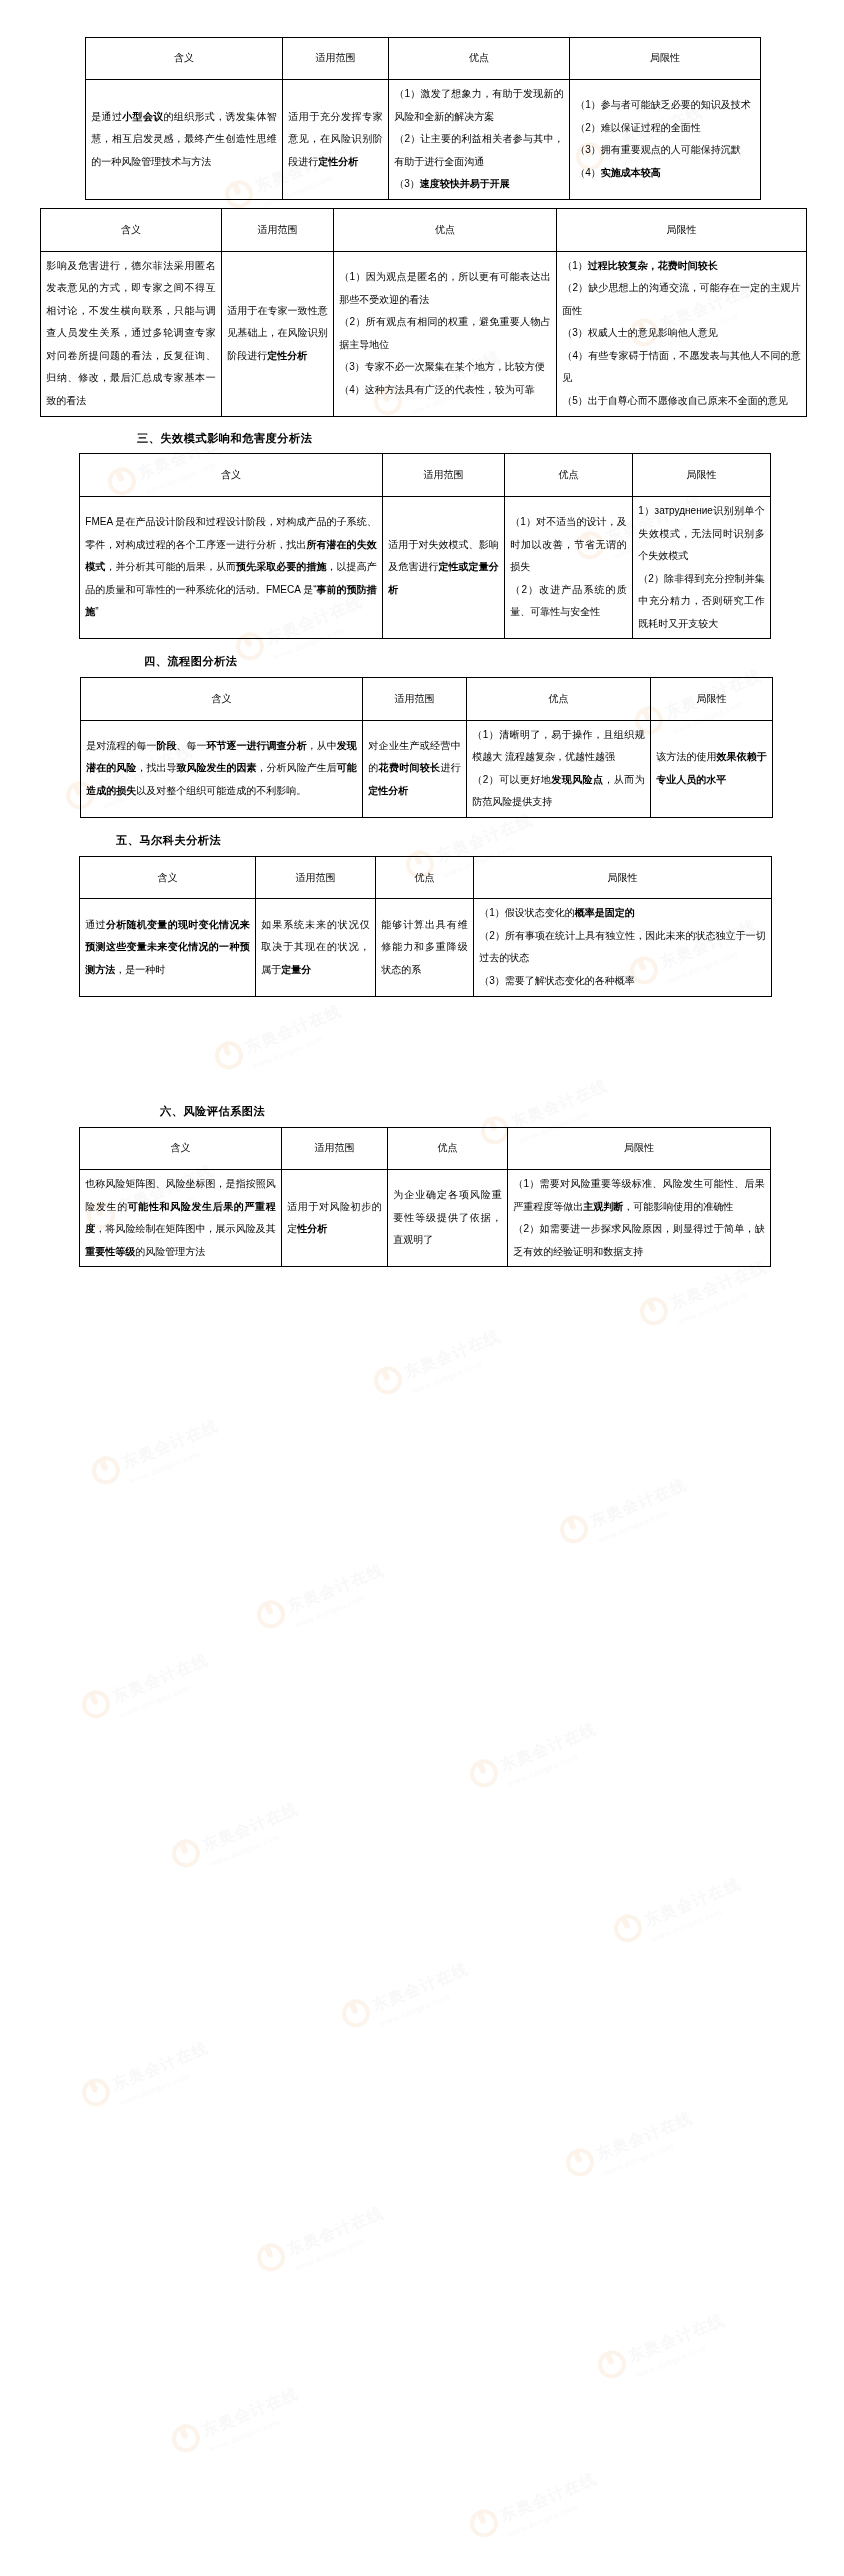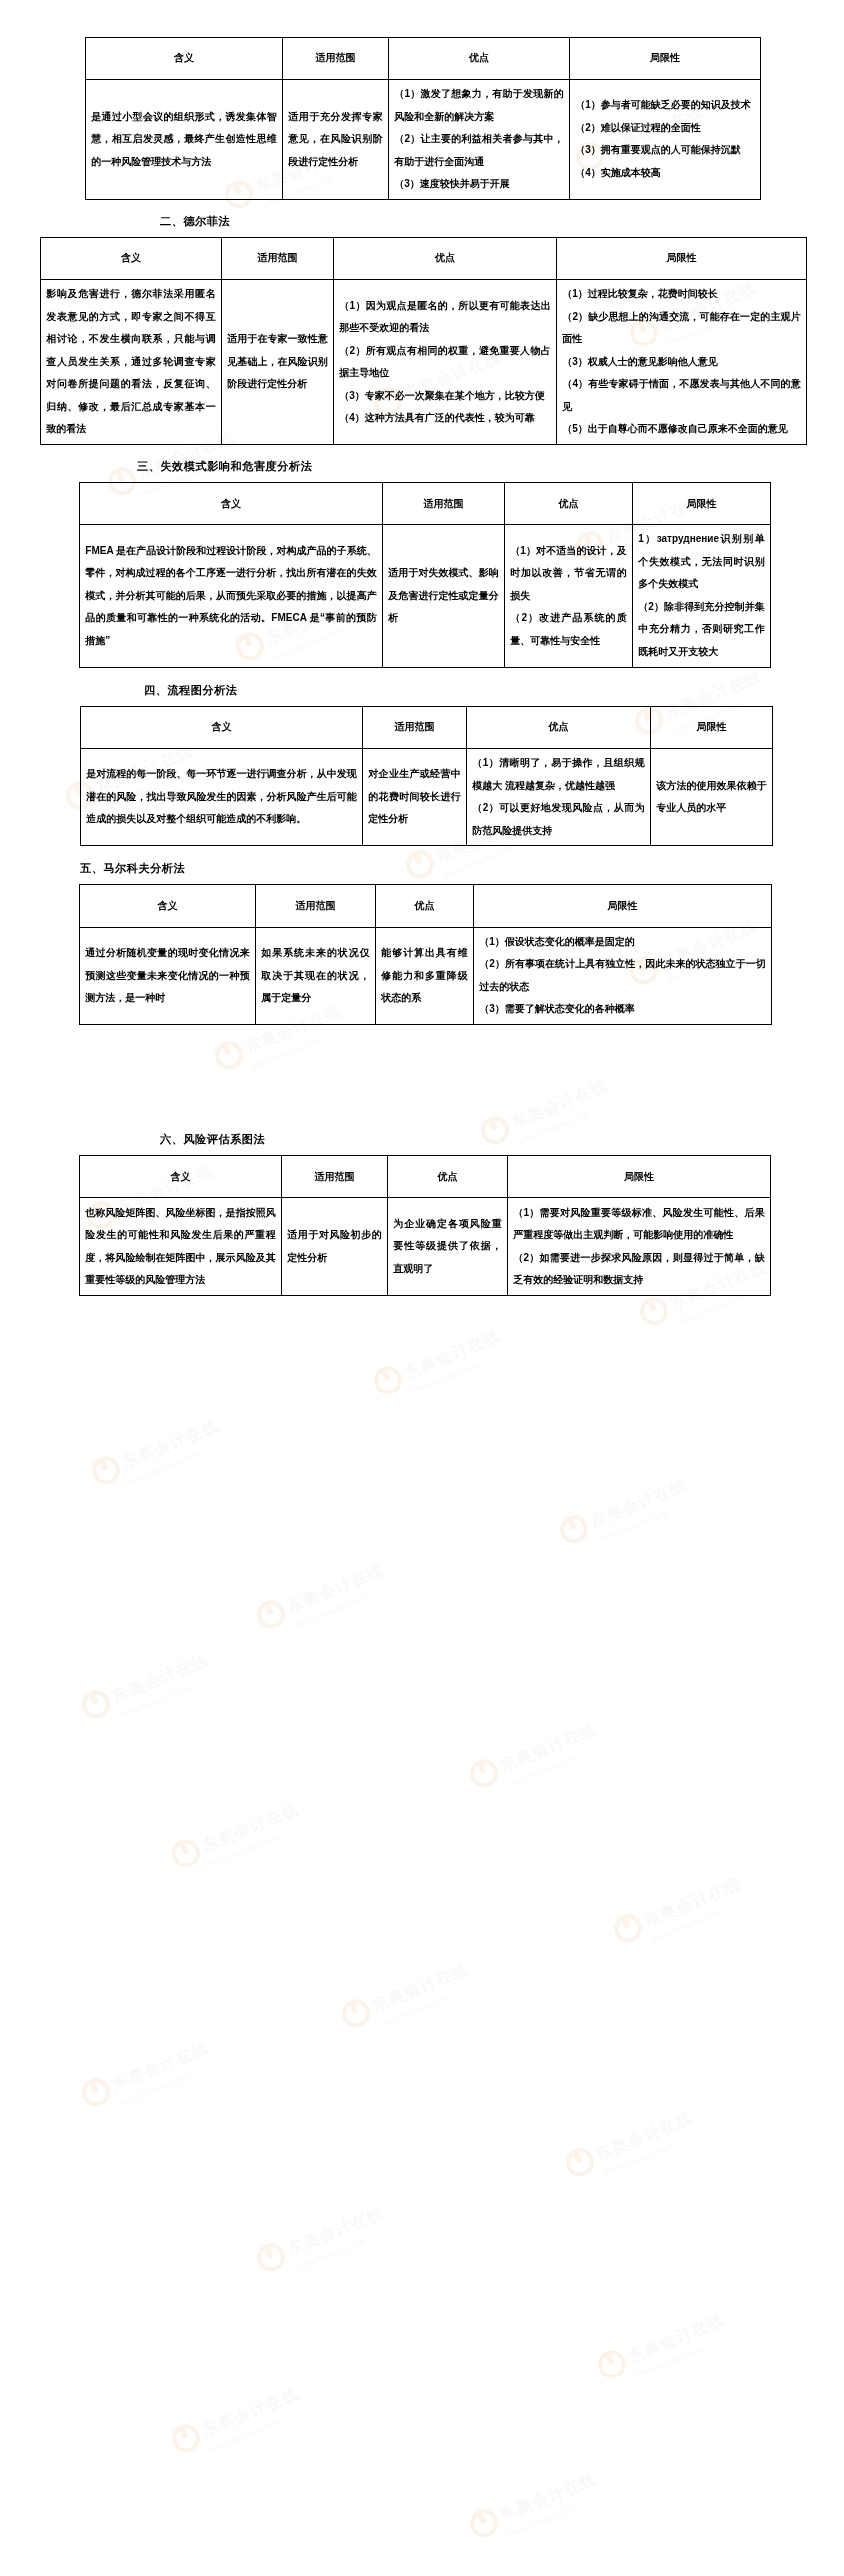--- a/index.html
+++ b/index.html
@@ -96,21 +96,21 @@
   table.tbl {
     border-collapse: collapse;
     table-layout: fixed;
     background: transparent;
   }
   table.tbl td, table.tbl th {
     border: 1.1px solid #000000;
     vertical-align: middle;
     background: transparent;
     padding: 3.2px 5.3px;
-    font-weight: bold;
+    font-weight: normal;
   }
   th.hd {
     text-align: center;
     font-size: 10px;
     font-weight: normal;
     height: 35px;
   }
   td.cell {
     font-size: 10px;
     line-height: 2.25;
@@ -125,21 +125,21 @@
 
   .sec2 .sec-title { margin-left: 160px; padding-top: 15px; }
   .sec2 table { margin: 8.5px 0 0 40px; width: 766px; }
 
   .sec3 .sec-title { margin-left: 137px; padding-top: 15px; }
   .sec3 table { margin: 8.5px 0 0 79px; width: 691px; }
 
   .sec4 .sec-title { margin-left: 144px; padding-top: 16px; }
   .sec4 table { margin: 8.5px 0 0 80px; width: 691px; }
 
-  .sec5 .sec-title { margin-left: 80px; padding-top: 16px; }
+  .sec5 .sec-title { margin-left: 116px; padding-top: 16px; }
   .sec5 table { margin: 8.5px 0 0 79px; width: 691px; }
 
   .sec6 .sec-title { margin-left: 160px; padding-top: 18px; }
   .sec6 table { margin: 8.5px 0 0 79px; width: 691px; }
 
   .gap { height: 14px; }
   .gap-lg { height: 90px; }
 </style>
 </head>
 <body>
@@ -290,21 +290,20 @@
           <td class="cell">是通过<b>小型会议</b>的组织形式，诱发集体智慧，相互启发灵感，最终产生创造性思维的一种风险管理技术与方法</td>
           <td class="cell">适用于充分发挥专家意见，在风险识别阶段进行<b>定性分析</b></td>
           <td class="cell">（1）激发了想象力，有助于发现新的风险和全新的解决方案<br>（2）让主要的利益相关者参与其中，有助于进行全面沟通<br>（3）<b>速度较快并易于开展</b></td>
           <td class="cell">（1）参与者可能缺乏必要的知识及技术<br>（2）难以保证过程的全面性<br>（3）拥有重要观点的人可能保持沉默<br>（4）<b>实施成本较高</b></td>
         </tr>
       </tbody>
         </table>
     </div>
 
     <div class="section sec2">
-      <div class="sec-title">二、德尔菲法</div>
       <table class="tbl">
         <colgroup>
           <col style="width:181px">
             <col style="width:112px">
             <col style="width:223px">
             <col style="width:250px">
         </colgroup>
         <tbody>
             <tr>
           <th class="hd">含义</th>

